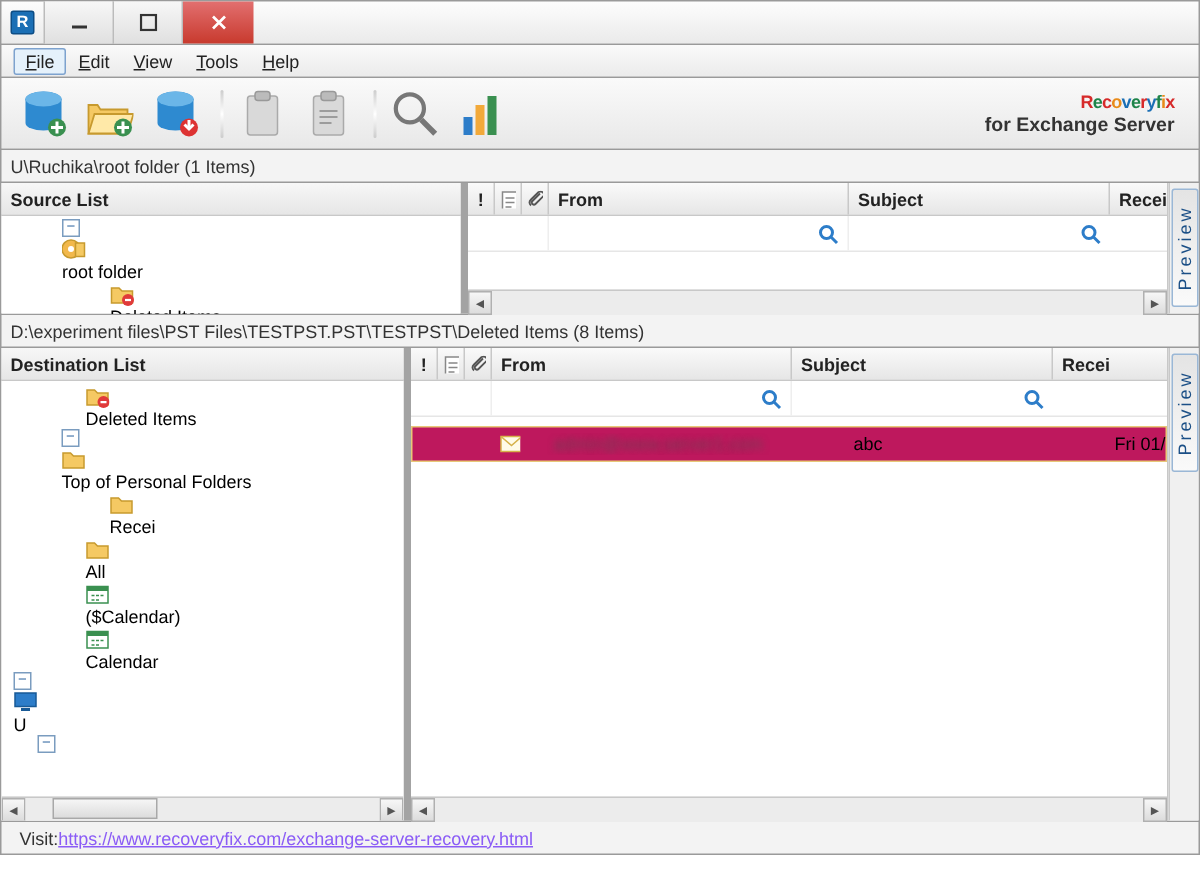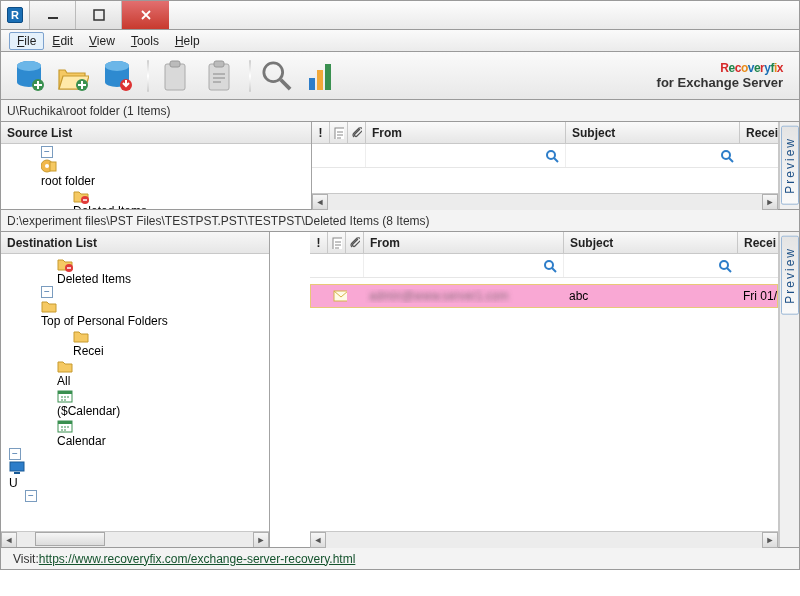--- a/index.html
+++ b/index.html
@@ -26,22 +26,22 @@
 .tool.sep { width:2px; background:linear-gradient(#ccc,#fff,#ccc); margin:4px 6px; height:32px; }
 .brand { margin-left:auto; display:flex; flex-direction:column; align-items:flex-end; padding-right:8px; }
 .brand .logo { display:flex; align-items:flex-end; font-weight:700; font-size:22px; font-family:"Segoe UI", sans-serif; letter-spacing:-0.5px;}
 .brand .sub { color:#333; font-weight:600; font-size:13px; }
 
 
 .pathbar { height:22px; border:1px solid #9a9a9a; border-top:none; background:#f3f3f3; display:flex; align-items:center; padding-left:6px; color:#333; }
 
 
 .pane { border:1px solid #9a9a9a; border-top:none; height:88px; display:flex; }
-.pane.big { height:316px;gap:40px; }
-.left { width:316px; border-right:1px solid #a3a3a3; display:flex; flex-direction:column; }
+.pane.big { height:316px; }
+.left { width:316px; border-right:5px solid #a3a3a3; display:flex; flex-direction:column; }
 .right { flex:1; display:flex; }
 .pane-head { height:22px; background:linear-gradient(#f7f7f7,#e6e6e6); border-bottom:1px solid #c8c8c8; display:flex; align-items:center; padding-left:6px; font-weight:bold; color:#222; }
 .pane-body { flex:1; overflow:hidden; position:relative; background:#fff; }
 .inner-scroll { position:absolute; inset:0; overflow-y:auto; overflow-x:auto; padding:2px 4px; }
 .exp { width:12px; height:12px; border:1px solid #7a9cbf; background:#fff; margin-right:4px; display:flex; align-items:center; justify-content:center; font-size:10px; line-height:1; color:#3a6ea5; }
 .nicon { width:16px; height:16px; margin-right:4px; display:flex; align-items:center; justify-content:center; }
 
 
 .msgwrap { flex:1; display:flex; flex-direction:column; border-right:1px solid #c8c8c8; min-width:0; }
 .cols { height:22px; background:linear-gradient(#fafafa,#e6e6e6); border-bottom:1px solid #c8c8c8; display:flex; }
@@ -49,30 +49,30 @@
 .col.from { width:200px; justify-content:flex-start; padding-left:6px; }
 .col.subj { width:174px; justify-content:flex-start; padding-left:6px; }
 .col.recv { flex:1; justify-content:flex-start; padding-left:6px; border-right:none; }
 .searchrow { height:24px; display:flex; border-bottom:1px solid #e6e6e6; }
 .scell { border-right:1px solid #eee; display:flex; align-items:center; justify-content:flex-end; padding-right:6px; }
 .hscroll { height:16px; background:#efefef; border-top:1px solid #c8c8c8; display:flex; align-items:center; }
 .hsbtn { width:16px; height:16px; border:1px solid #b0b0b0; background:linear-gradient(#f7f7f7,#dcdcdc); display:flex; align-items:center; justify-content:center; font-size:9px; color:#555; }
 .hstrack { flex:1; height:16px; background:#ececec; position:relative; }
 
 .msgrow { height:24px; display:flex; align-items:center; }
-.msgrow.sel { background:#f9a8d4; border:1px solid #e8c878; }
+.msgrow.sel { background:#be185d; border:1px solid #e8c878;padding-left:36px; }
 .msgrow .mc { display:flex; align-items:center; padding-left:4px; overflow:hidden; white-space:nowrap; }
 
 
 .preview { width:20px; background:#f0f0f0; border-left:1px solid #c8c8c8; display:flex; align-items:flex-start; justify-content:center; padding-top:4px; }
 .preview .tab { writing-mode:vertical-rl; transform:rotate(180deg); background:linear-gradient(#fafafa,#e4e4e4); border:1px solid #9ab7d6; padding:10px 1px; color:#1b4f86; border-radius:2px; letter-spacing:2px; }
 
 
 .status { height:22px; border:1px solid #9a9a9a; border-top:none; background:#f3f3f3; display:flex; align-items:center; padding-left:12px; color:#333; }
-.status a { color:#14532d; text-decoration:underline; }
+.status a { color:#8b5cf6; text-decoration:underline; }
 
 
 .svg-folder { fill:#f5c963; stroke:#c79a2e; stroke-width:1; }
 .svg-db { fill:#2e8ad0; }
 
 
 .inner-scroll::-webkit-scrollbar { width:16px; height:0; }
 .inner-scroll::-webkit-scrollbar-thumb { background:#c8c8c8; border:1px solid #a8a8a8; }
 .inner-scroll::-webkit-scrollbar-track { background:#efefef; }
 </style>

